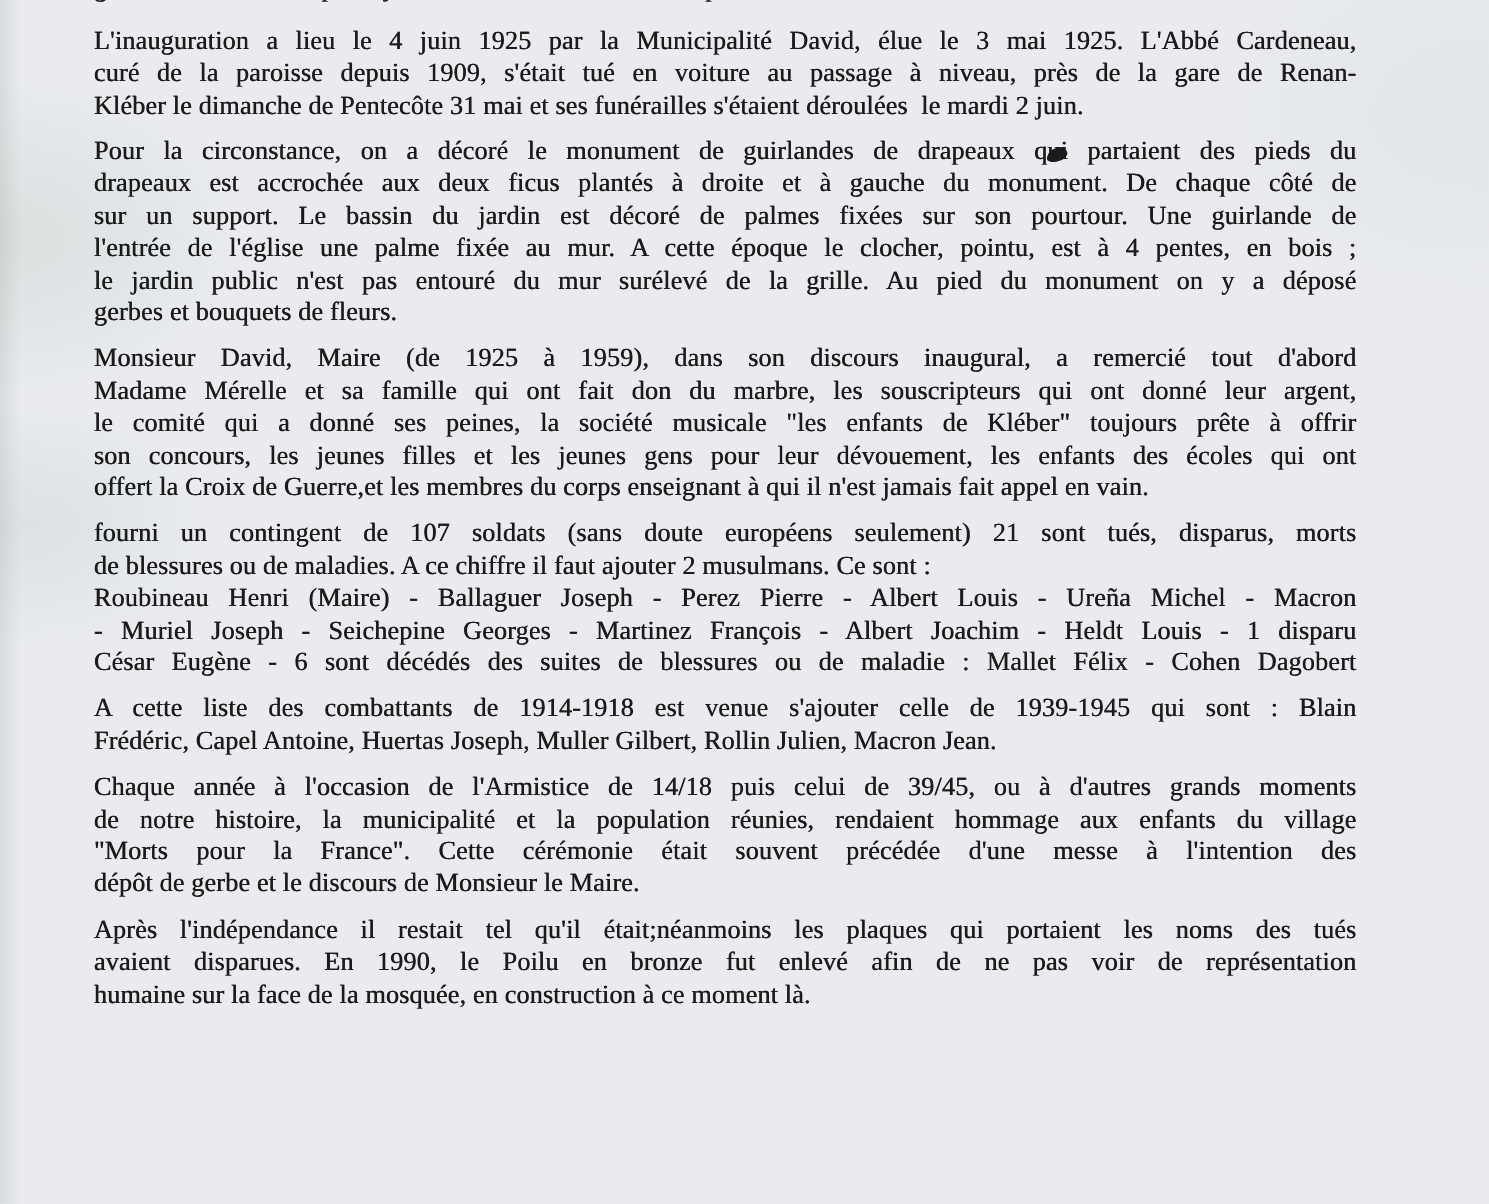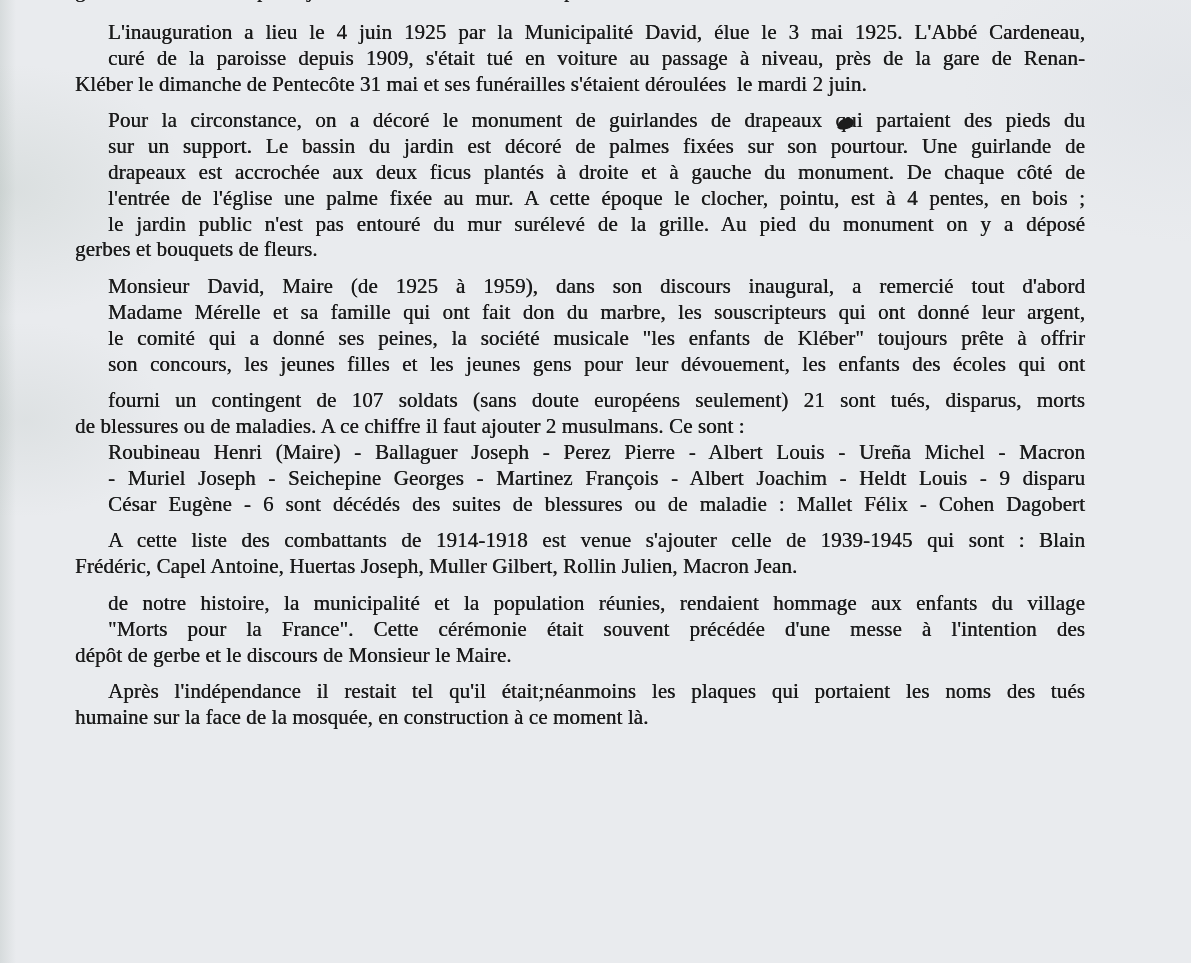--- a/index.html
+++ b/index.html
@@ -18,21 +18,20 @@
     color:#1b1b1b;font-size:21px;line-height:25.8px;
     letter-spacing:.1px;
     text-shadow:.35px 0 0 currentColor;
   }
   .para{margin:0 0 11px 0;}
   .line{white-space:pre;}
   .line.just{
     white-space:normal;
     text-align:justify;
     text-align-last:justify;
-    margin-left:33px;
   }
   .frag{
     position:absolute;top:-22px;
     color:#1b1b1b;font-size:21px;line-height:25.8px;
     text-shadow:.35px 0 0 currentColor;
   }
   .ink-blot{
     position:absolute;left:838px;top:118px;width:16px;height:11px;
     background:#1c1c1c;border-radius:62% 38% 55% 45%/60% 50% 50% 40%;
     transform:rotate(-10deg);
@@ -50,47 +49,50 @@
   </div>
 
 <div class="page-text">
     <div class="para">
       <div class="line just">L'inauguration a lieu le 4 juin 1925 par la Municipalité David, élue le 3 mai 1925. L'Abbé Cardeneau,</div>
       <div class="line just">curé de la paroisse depuis 1909, s'était tué en voiture au passage à niveau, près de la gare de Renan-</div>
       <div class="line">Kléber le dimanche de Pentecôte 31 mai et ses funérailles s'étaient déroulées  le mardi 2 juin.</div>
     </div>
     <div class="para">
       <div class="line just">Pour la circonstance, on a décoré le monument de guirlandes de drapeaux qui partaient des pieds du</div>
+      <div class="line just">drapeaux est accrochée aux deux ficus plantés à droite et à gauche du monument. De chaque côté de</div>
       <div class="line just">sur un support. Le bassin du jardin est décoré de palmes fixées sur son pourtour. Une guirlande de</div>
-      <div class="line just">drapeaux est accrochée aux deux ficus plantés à droite et à gauche du monument. De chaque côté de</div>
       <div class="line just">l'entrée de l'église une palme fixée au mur. A cette époque le clocher, pointu, est à 4 pentes, en bois ;</div>
       <div class="line just">le jardin public n'est pas entouré du mur surélevé de la grille. Au pied du monument on y a déposé</div>
       <div class="line">gerbes et bouquets de fleurs.</div>
     </div>
     <div class="para">
       <div class="line just">Monsieur David, Maire (de 1925 à 1959), dans son discours inaugural, a remercié tout d'abord</div>
       <div class="line just">Madame Mérelle et sa famille qui ont fait don du marbre, les souscripteurs qui ont donné leur argent,</div>
       <div class="line just">le comité qui a donné ses peines, la société musicale "les enfants de Kléber" toujours prête à offrir</div>
       <div class="line just">son concours, les jeunes filles et les jeunes gens pour leur dévouement, les enfants des écoles qui ont</div>
+      <div class="line">offert la Croix de Guerre,et les membres du corps enseignant à qui il n'est jamais fait appel en vain.</div>
     </div>
     <div class="para">
       <div class="line just">fourni un contingent de 107 soldats (sans doute européens seulement) 21 sont tués, disparus, morts</div>
       <div class="line">de blessures ou de maladies. A ce chiffre il faut ajouter 2 musulmans. Ce sont :</div>
       <div class="line just">Roubineau Henri (Maire) - Ballaguer Joseph - Perez Pierre - Albert Louis - Ureña Michel - Macron</div>
-      <div class="line just">- Muriel Joseph - Seichepine Georges - Martinez François - Albert Joachim - Heldt Louis - 9 disparu</div>
+      <div class="line just">- Muriel Joseph - Seichepine Georges - Martinez François - Albert Joachim - Heldt Louis - 1 disparu</div>
       <div class="line just">César Eugène - 6 sont décédés des suites de blessures ou de maladie : Mallet Félix - Cohen Dagobert</div>
     </div>
     <div class="para">
       <div class="line just">A cette liste des combattants de 1914-1918 est venue s'ajouter celle de 1939-1945 qui sont : Blain</div>
       <div class="line">Frédéric, Capel Antoine, Huertas Joseph, Muller Gilbert, Rollin Julien, Macron Jean.</div>
     </div>
     <div class="para">
+      <div class="line just">Chaque année à l'occasion de l'Armistice de 14/18 puis celui de 39/45, ou à d'autres grands moments</div>
       <div class="line just">de notre histoire, la municipalité et la population réunies, rendaient hommage aux enfants du village</div>
       <div class="line just">"Morts pour la France". Cette cérémonie était souvent précédée d'une messe à l'intention des</div>
       <div class="line">dépôt de gerbe et le discours de Monsieur le Maire.</div>
     </div>
     <div class="para">
       <div class="line just">Après l'indépendance il restait tel qu'il était;néanmoins les plaques qui portaient les noms des tués</div>
+      <div class="line just">avaient disparues. En 1990, le Poilu en bronze fut enlevé afin de ne pas voir de représentation</div>
       <div class="line">humaine sur la face de la mosquée, en construction à ce moment là.</div>
     </div>
   </div>
 
 <div class="ink-blot"></div>
 
 </body></html>

